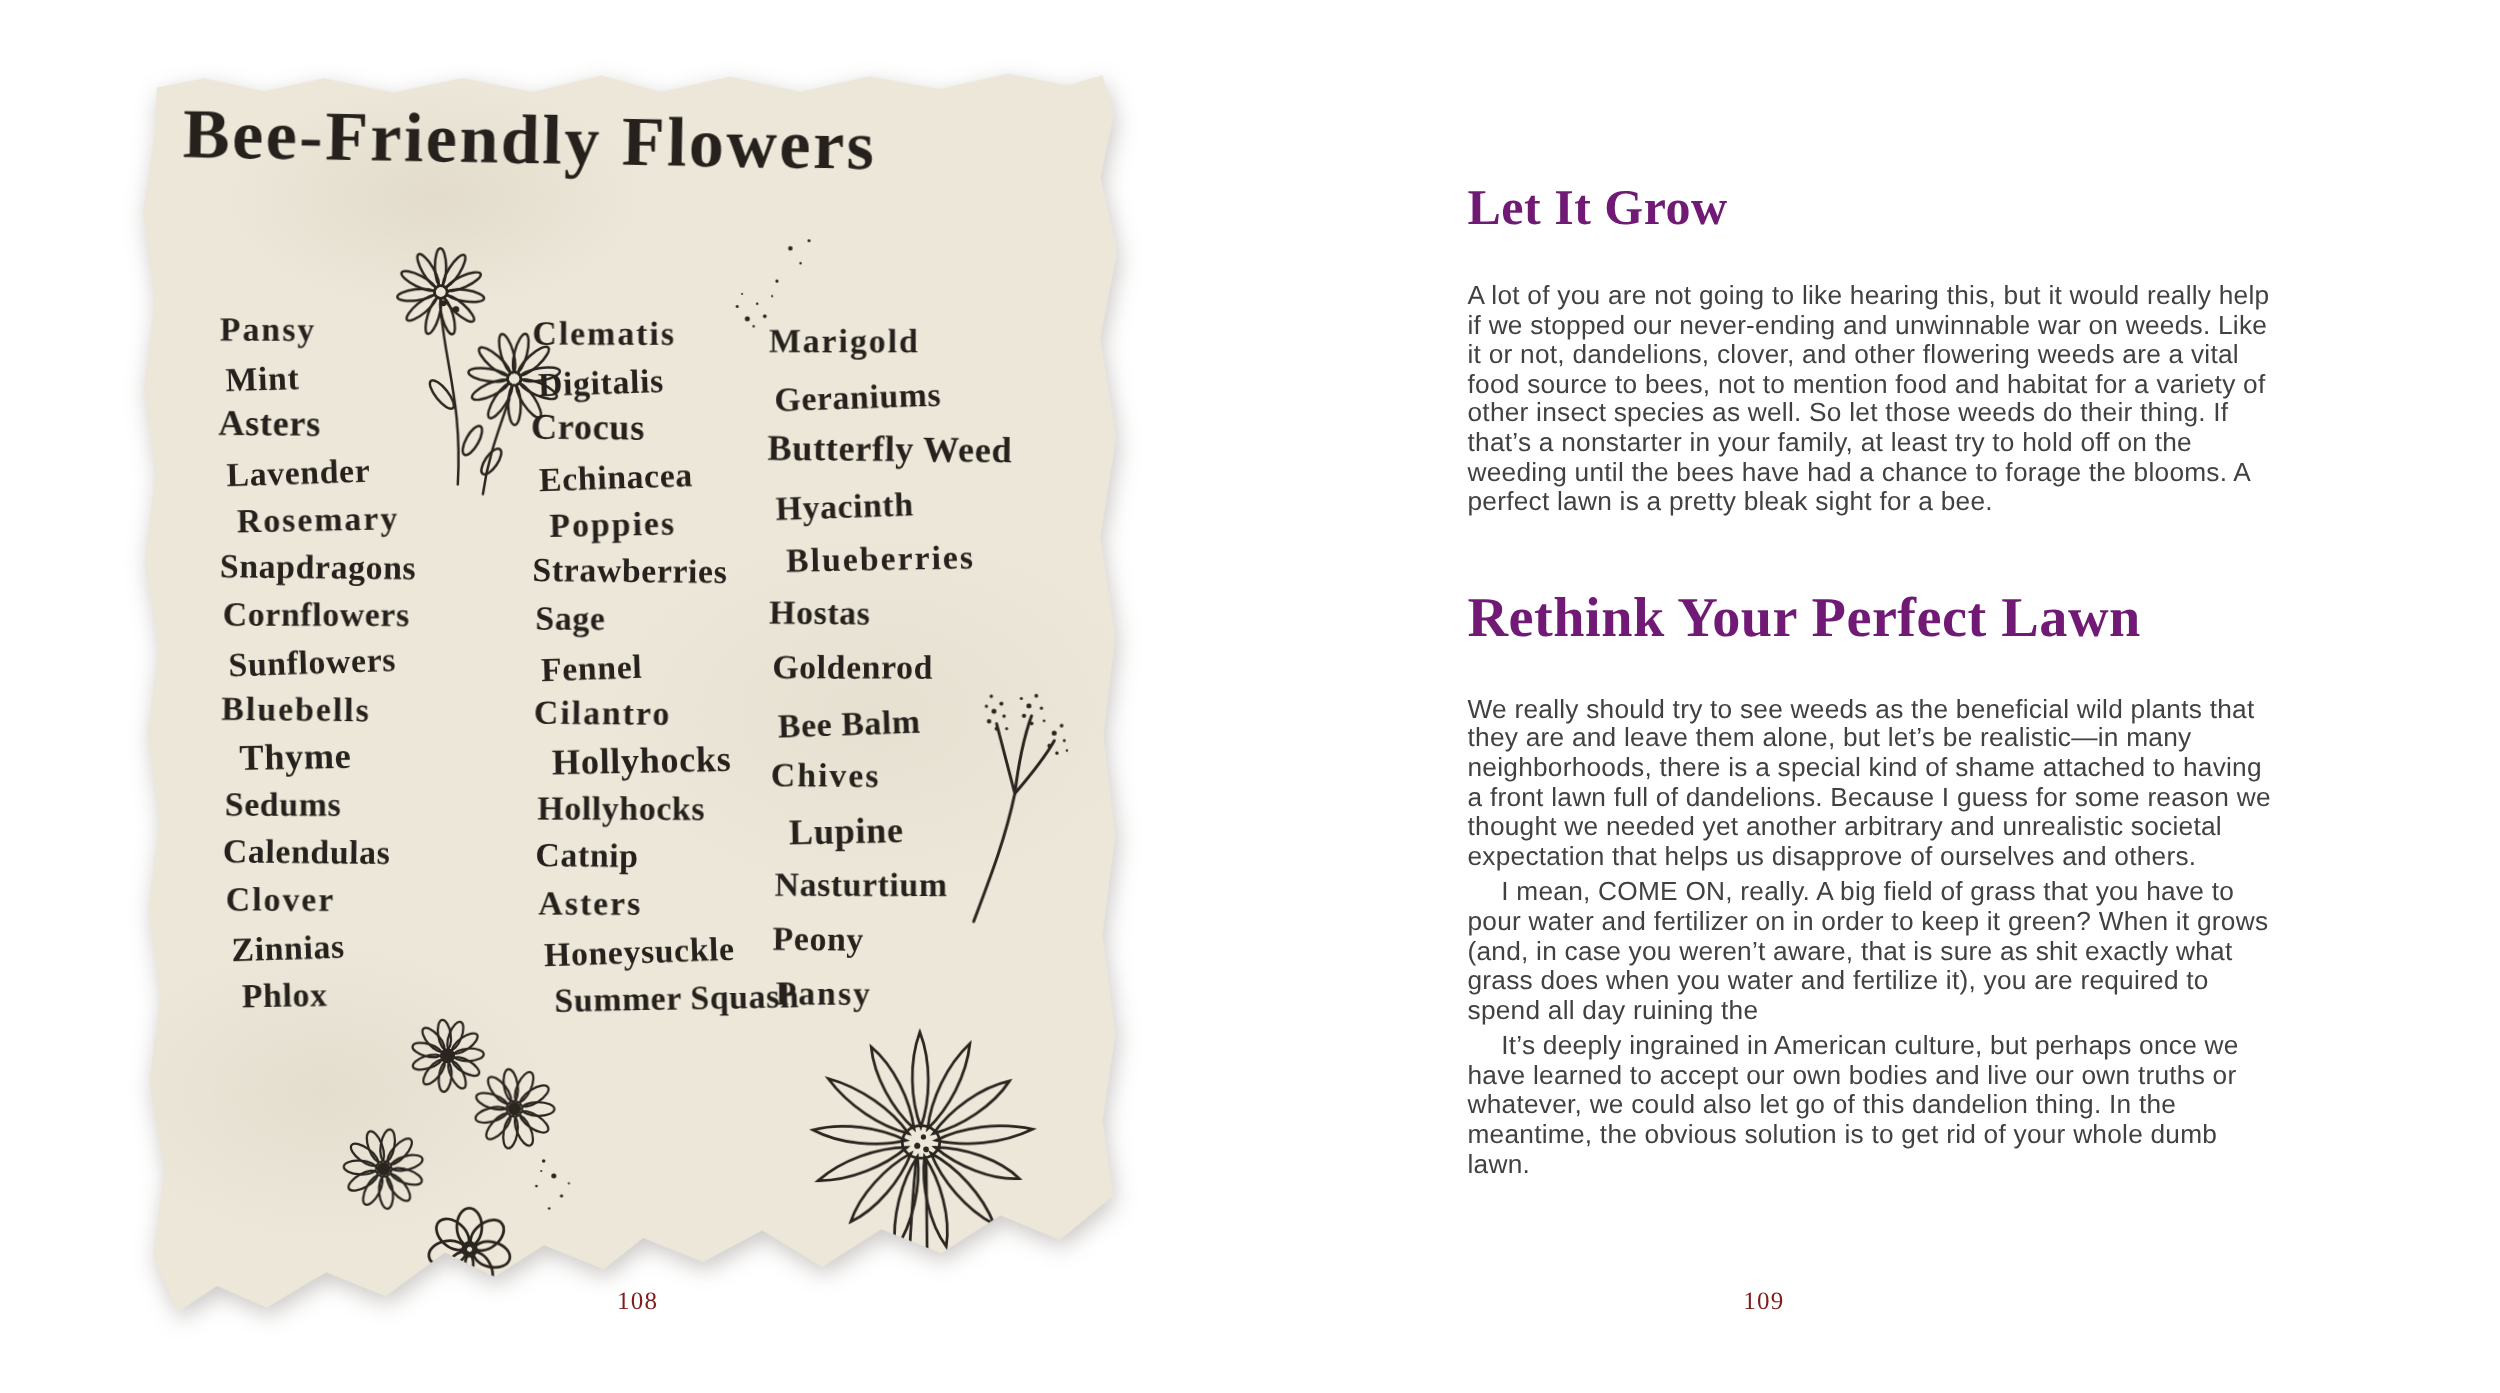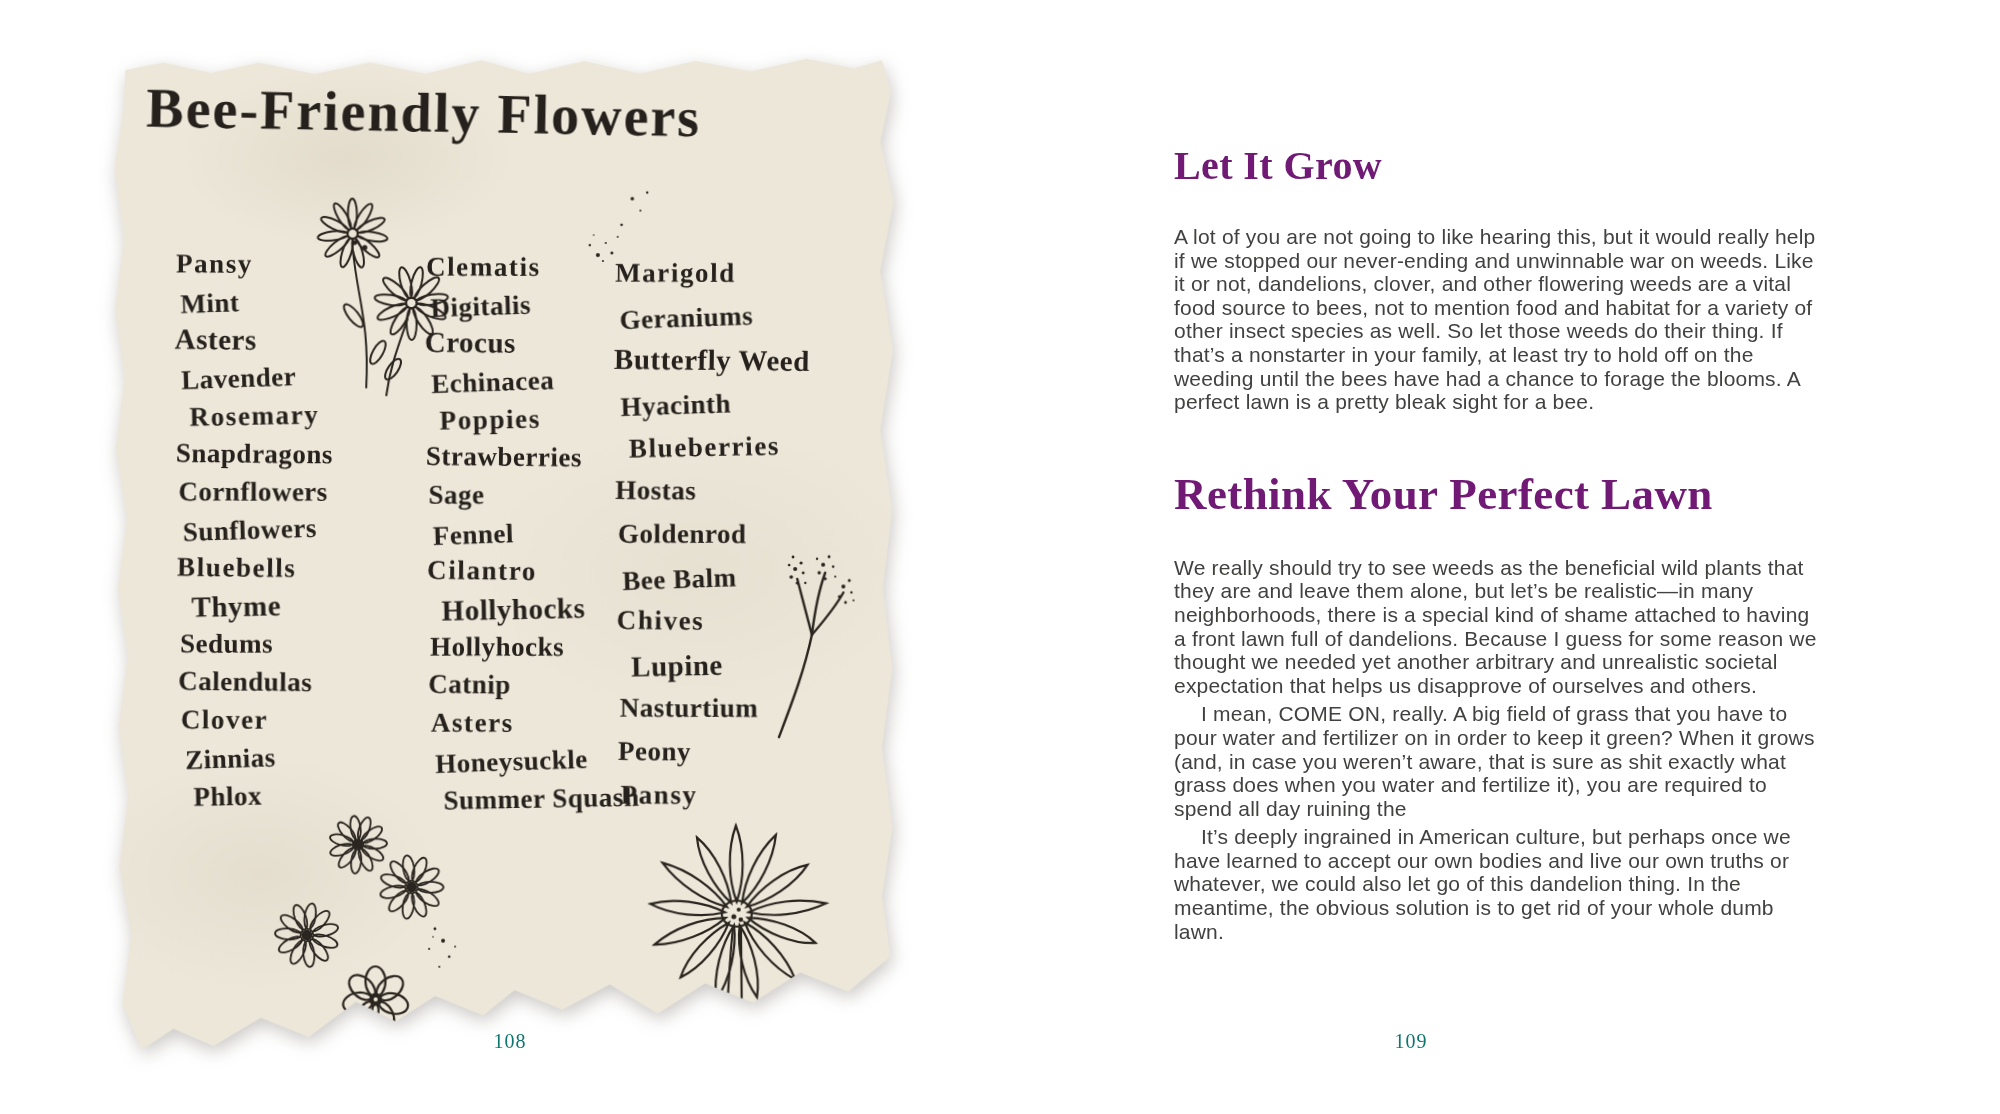--- a/index.html
+++ b/index.html
@@ -44,21 +44,21 @@
   .right-page{position:absolute;left:1174px;top:142px;width:652px;}
   .section-heading{font-family:"Liberation Serif",serif;font-weight:700;color:#701a75;
                    margin:0 0 36px 0;letter-spacing:.4px;}
   .section-0 .section-heading{font-size:40px;}
   .section-1 .section-heading{font-size:45px;}
   .section + .section{margin-top:54px;}
   .para-list p{margin:0 0 5px 0;font-size:21px;line-height:23.6px;color:#414140;
                letter-spacing:.2px;text-align:left;}
   .para-list p + p{text-indent:27px;}
   .page-number{position:absolute;width:120px;text-align:center;top:1030px;
-               font-family:"Liberation Serif",serif;font-size:20px;color:#0f766e;letter-spacing:1px;}
+               font-family:"Liberation Serif",serif;font-size:20px;color:#7f1d1d;letter-spacing:1px;}
   .page-number-left{left:450px;}
   .page-number-right{left:1351px;}
 </style>
 </head>
 <body>
 
 <div class="screen">
 
   <div class="paper-wrap">
     <div class="paper">

